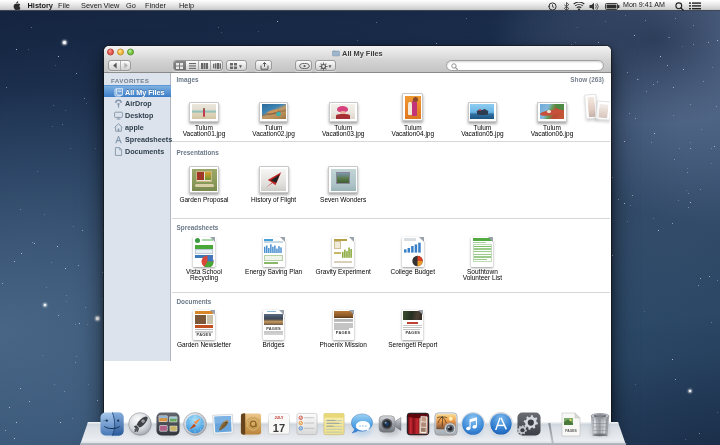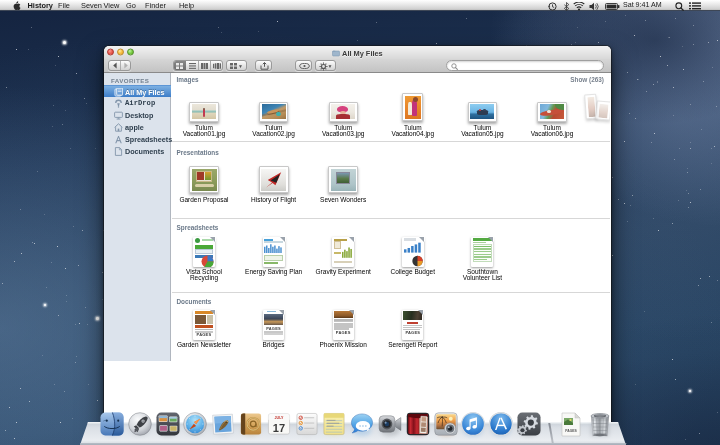--- a/index.html
+++ b/index.html
@@ -124,21 +124,21 @@
       </svg>
     <svg class="micon" style="left:589px;top:1.6px" width="11" height="9" viewBox="0 0 11 9">
       <path d="M0.5 3 L2.5 3 L5 0.8 L5 8.2 L2.5 6 L0.5 6 Z" fill="#333"></path>
       <path d="M6.5 2.5 A3.2 3.2 0 0 1 6.5 6.5 M7.8 1.2 A5 5 0 0 1 7.8 7.8" stroke="#333" stroke-width="0.8" fill="none"></path>
       </svg>
     <svg class="micon" style="left:605px;top:3px" width="15" height="7" viewBox="0 0 15 7">
       <rect x="0.5" y="0.5" width="12" height="6" rx="1" fill="none" stroke="#2a2a2a" stroke-width="0.9"></rect>
       <rect x="1.6" y="1.6" width="9.8" height="3.8" fill="#2a2a2a"></rect>
       <rect x="13" y="2.1" width="1.4" height="2.8" rx="0.5" fill="#2a2a2a"></rect>
       </svg>
-    <span class="mi" style="left:623px;font-size:7.1px;">Sat 9:41 AM</span>
+    <span class="mi" style="left:623px;font-size:7.1px;">Mon 9:41 AM</span>
     <svg class="micon" style="left:675px;top:1.5px" width="9" height="9" viewBox="0 0 9 9">
       <circle cx="3.8" cy="3.8" r="2.9" fill="none" stroke="#222" stroke-width="1.1"></circle>
       <line x1="5.9" y1="5.9" x2="8.2" y2="8.2" stroke="#222" stroke-width="1.3" stroke-linecap="round"></line>
       </svg>
     <svg class="micon" style="left:689px;top:2.2px" width="12" height="8" viewBox="0 0 12 8">
       <rect x="0" y="0.4" width="2" height="1.4" fill="#222"></rect>
         <rect x="3" y="0.4" width="9" height="1.4" fill="#222"></rect>
       <rect x="0" y="3.2" width="2" height="1.4" fill="#222"></rect>
         <rect x="3" y="3.2" width="9" height="1.4" fill="#222"></rect>
       <rect x="0" y="6" width="2" height="1.4" fill="#222"></rect>
@@ -255,21 +255,21 @@
         <div class="hdr">FAVORITES</div>
         <div class="srow sel" style="top:12px;">
           <svg class="sic" viewBox="0 0 9 9">
             <rect x="1" y="1" width="6" height="7" rx="0.8" fill="none" stroke="#f4f8fc" stroke-width="0.9"></rect>
             <rect x="2.7" y="0.2" width="6" height="7" rx="0.8" fill="#6b9fd8" stroke="#f4f8fc" stroke-width="0.9"></rect>
             <line x1="3.8" y1="2" x2="7.5" y2="2" stroke="#f4f8fc" stroke-width="0.7"></line>
             <line x1="3.8" y1="3.6" x2="7.5" y2="3.6" stroke="#f4f8fc" stroke-width="0.7"></line>
           </svg>
           <span class="lbl">All My Files</span>
         </div>
-        <div class="srow" style="top:24px;font-family:Liberation Mono, monospace;">
+        <div class="srow" style="top:24px;">
           <svg class="sic" viewBox="0 0 9 9">
             <path d="M4.5 0.6 A3.4 3.4 0 0 1 7.9 4 L6.6 4 A2.1 2.1 0 0 0 2.4 4 L1.1 4 A3.4 3.4 0 0 1 4.5 0.6 Z" fill="#8295aa"></path>
             <path d="M3.2 4.2 L5.8 4.2 L5 7 L4 7 Z" fill="#8295aa"></path>
             <rect x="3.9" y="7.2" width="1.2" height="1.4" fill="#8295aa"></rect>
           </svg>
           <span class="lbl">AirDrop</span>
         </div>
         <div class="srow" style="top:36px;">
           <svg class="sic" viewBox="0 0 9 9">
             <rect x="0.6" y="1.2" width="7.8" height="5.2" rx="0.7" fill="none" stroke="#8295aa" stroke-width="0.9"></rect>

